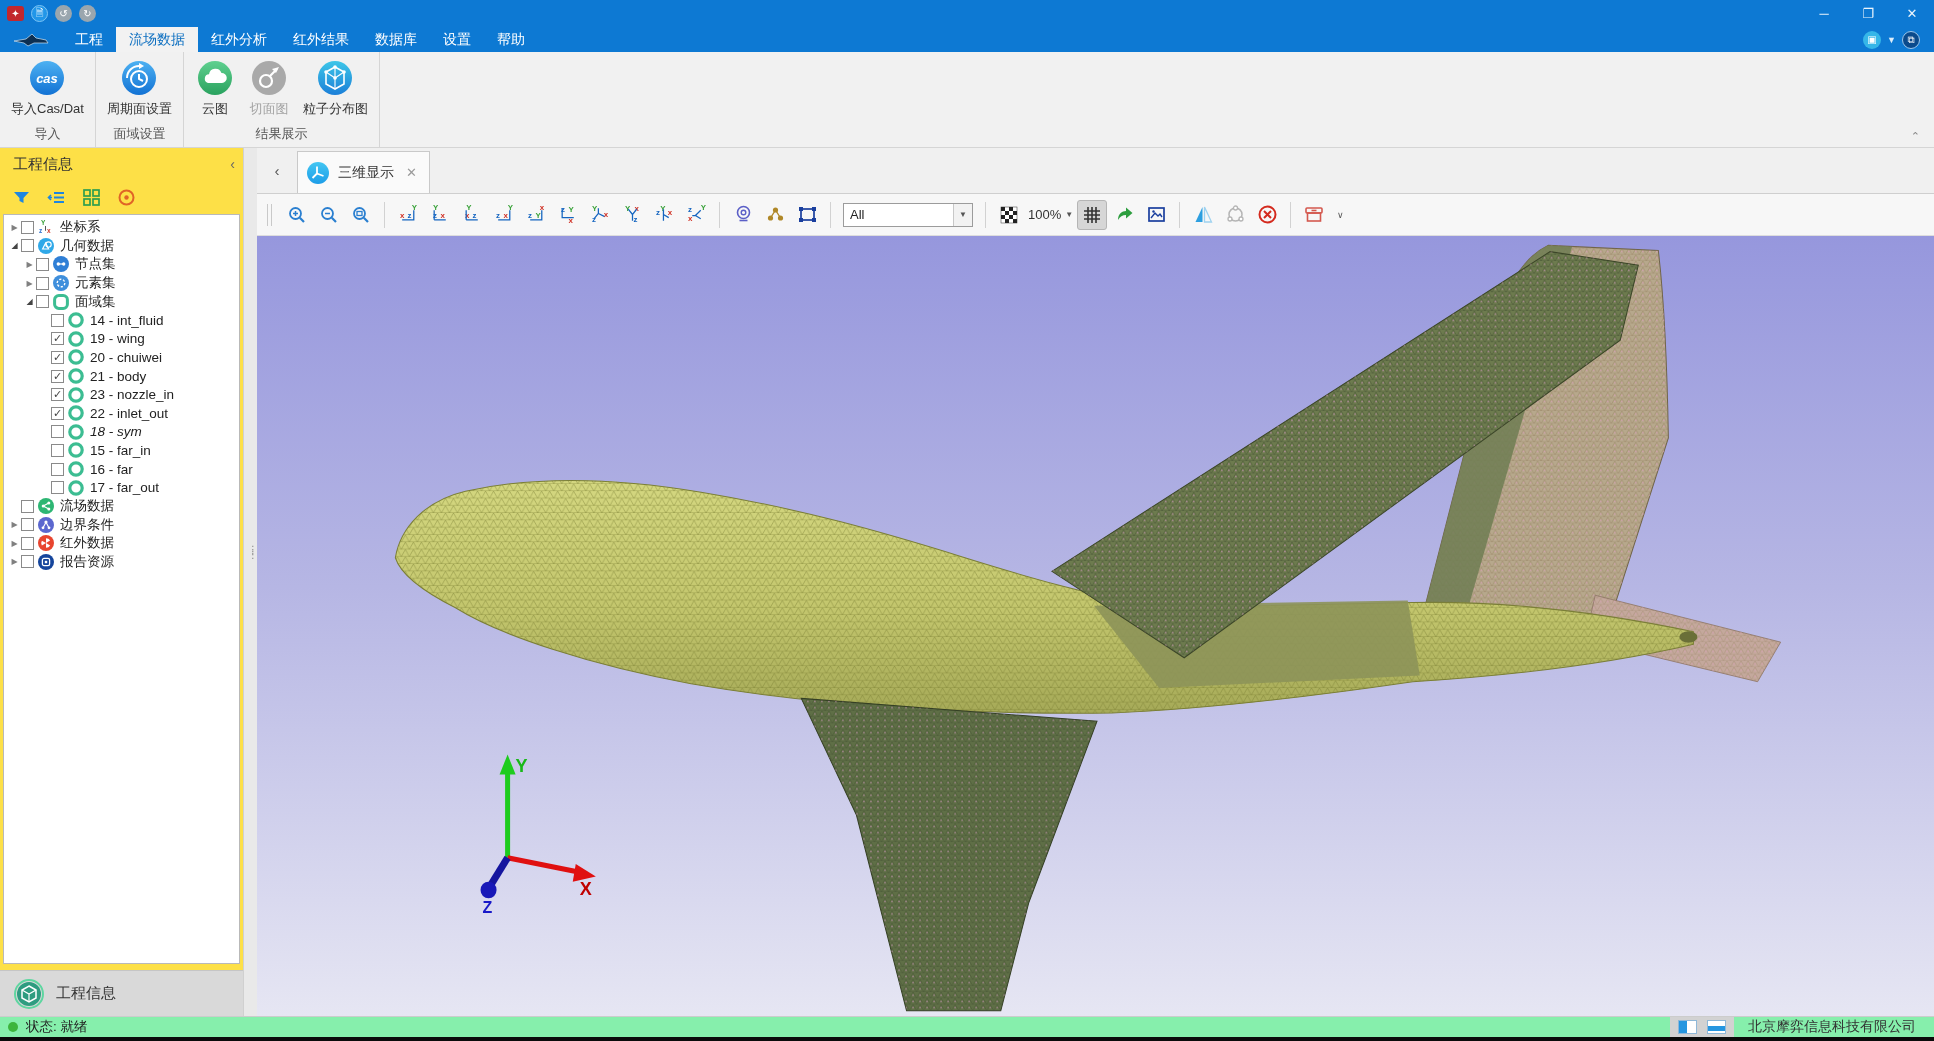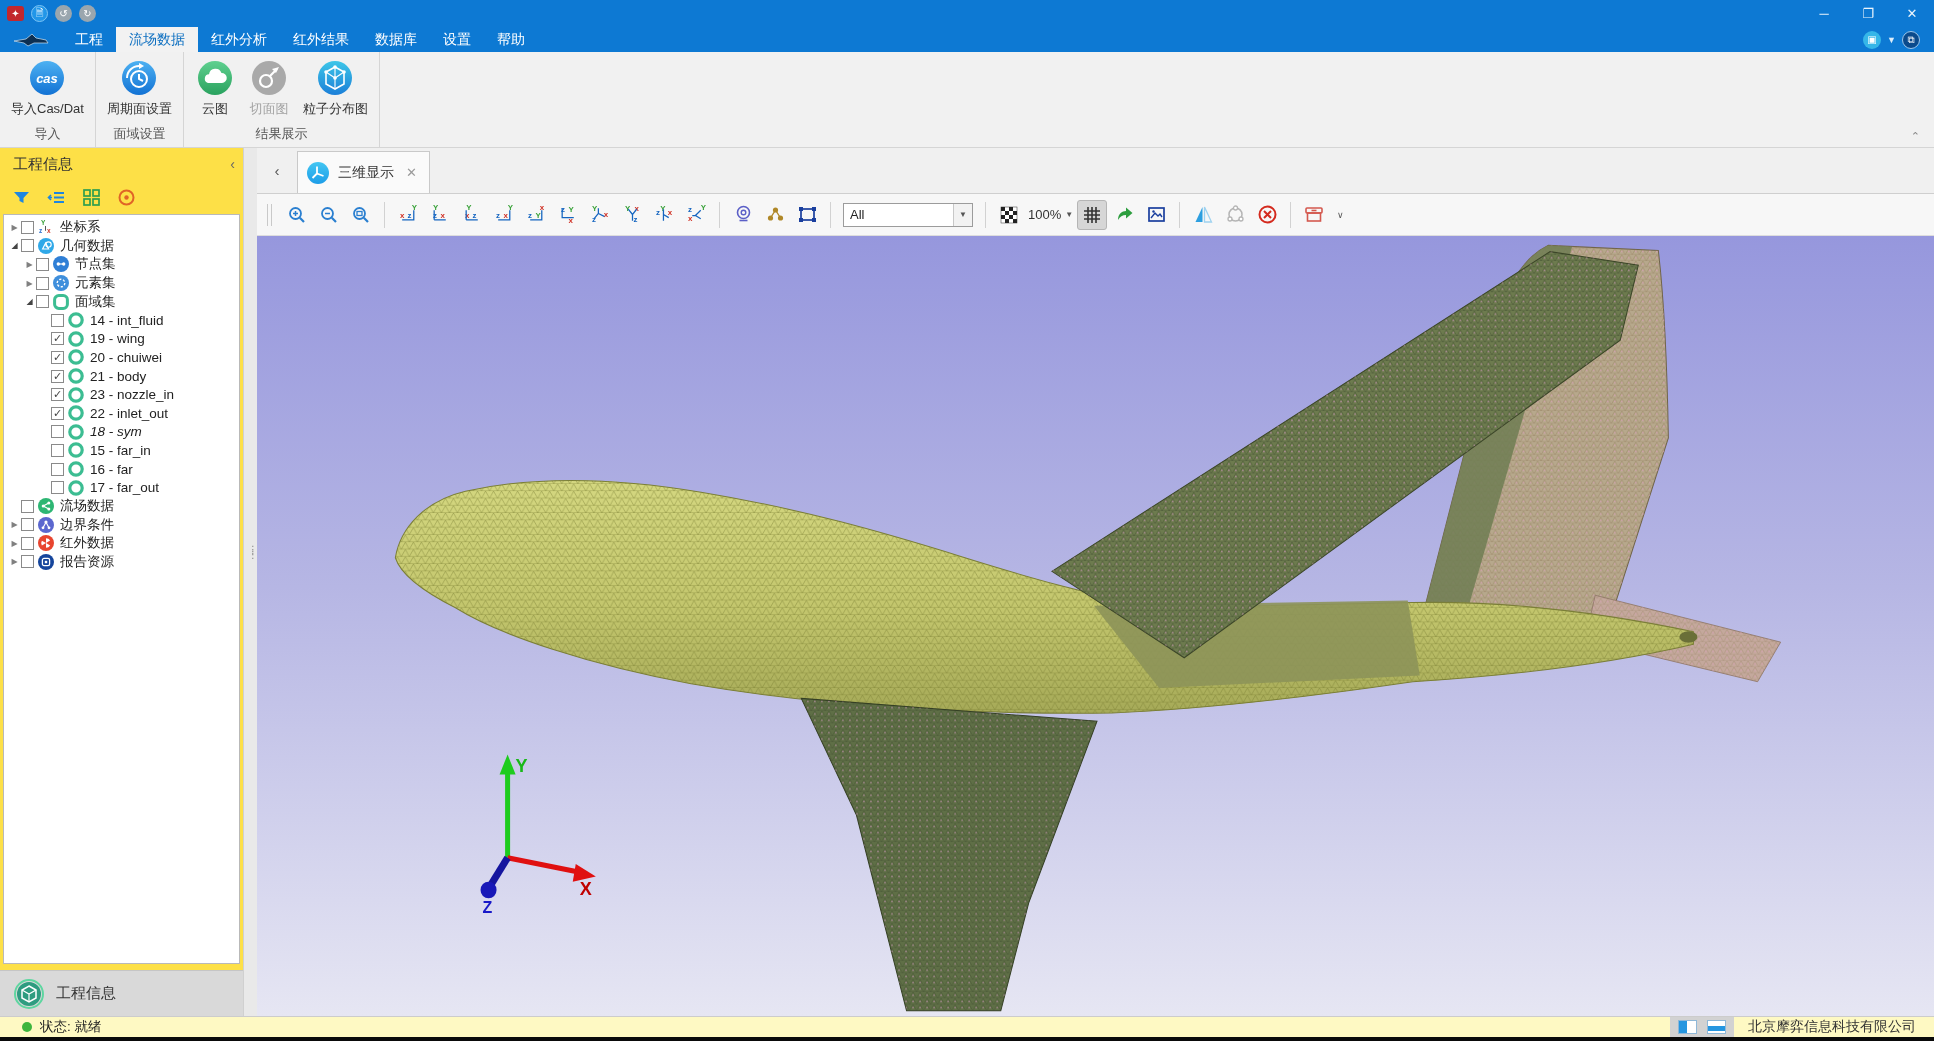--- a/index.html
+++ b/index.html
@@ -86,21 +86,21 @@
   .vt-combo .cbtn { width:19px; height:100%; border-left:1px solid #c8c8c8; background:#f2f2f2; display:flex; align-items:center; justify-content:center; font-size:8px; color:#555; }
   .vt-zoomtxt { font-size:13px; color:#333; margin:0 2px; display:flex; align-items:center; gap:4px; }
   .vt-zoomtxt .car { font-size:8px; color:#555; }
 
   .viewport { flex:1; min-height:0; position:relative; background:linear-gradient(180deg,#9697dd 0%,#b6b6e4 45%,#e6e6f3 100%); }
   .viewport svg.scene { position:absolute; inset:0; width:100%; height:100%; }
 
   .message-bar { height:31px; flex:0 0 auto; background:#f1f1f1; border-top:1px solid #cfcfcf; display:flex; align-items:center; padding-left:10px; font-size:15px; color:#444; }
 
   
-  .statusbar { height:21px; flex:0 0 auto; background:#fef9c3; border-top:1px solid #ccc; display:flex; align-items:center; padding:0 10px 0 22px; }
+  .statusbar { height:21px; flex:0 0 auto; background:#86efac; border-top:1px solid #ccc; display:flex; align-items:center; padding:0 10px 0 8px; }
   .status-dot { width:10px; height:10px; border-radius:50%; background:#3db53d; margin-right:8px; }
   .status-text { font-size:13.5px; color:#222; }
   .status-right { margin-left:auto; display:flex; align-items:center; gap:14px; }
   .layout-icons { background:#d2d2d2; padding:2px 8px; display:flex; gap:10px; align-items:center; height:21px; }
   .company { font-size:14px; color:#333; padding-right:8px; }
   .bottom-strip { height:4px; background:#0a0a0a; flex:0 0 auto; }
 
   .ax text { font-weight:bold; font-size:7.5px; font-family:"Liberation Sans",sans-serif; }
   .ax .r{fill:#d03226;} .ax .g{fill:#3aa23a;} .ax .b{fill:#1565c0;}
   .ax .ln{stroke:#1565c0; stroke-width:1.2; fill:none;}

